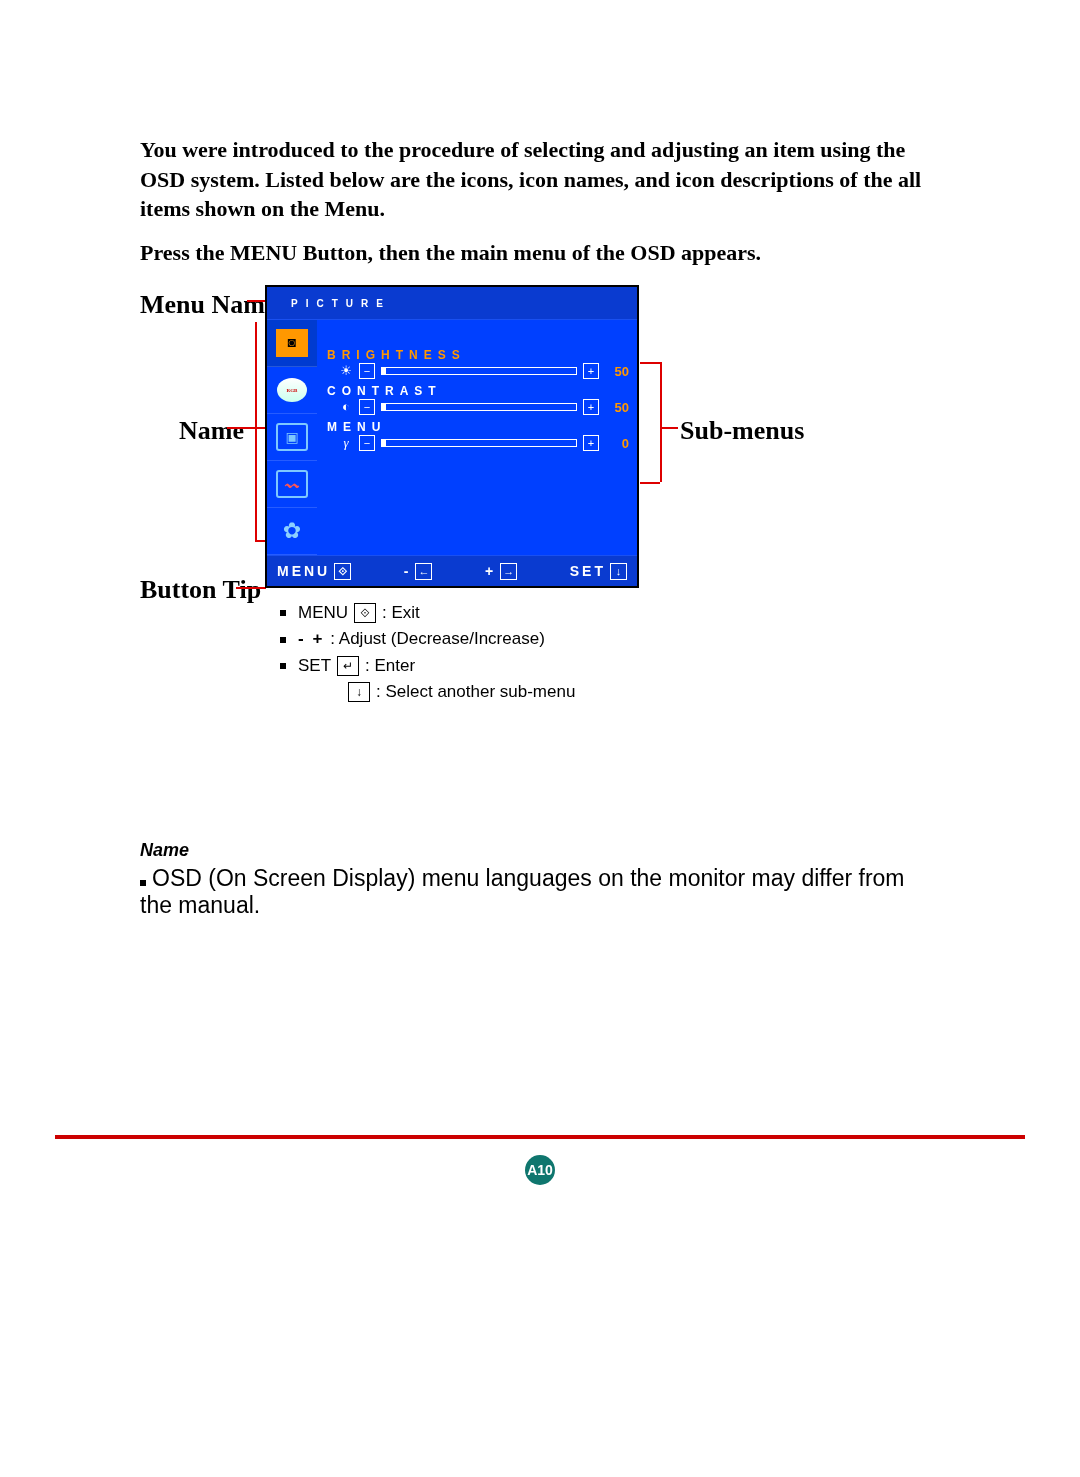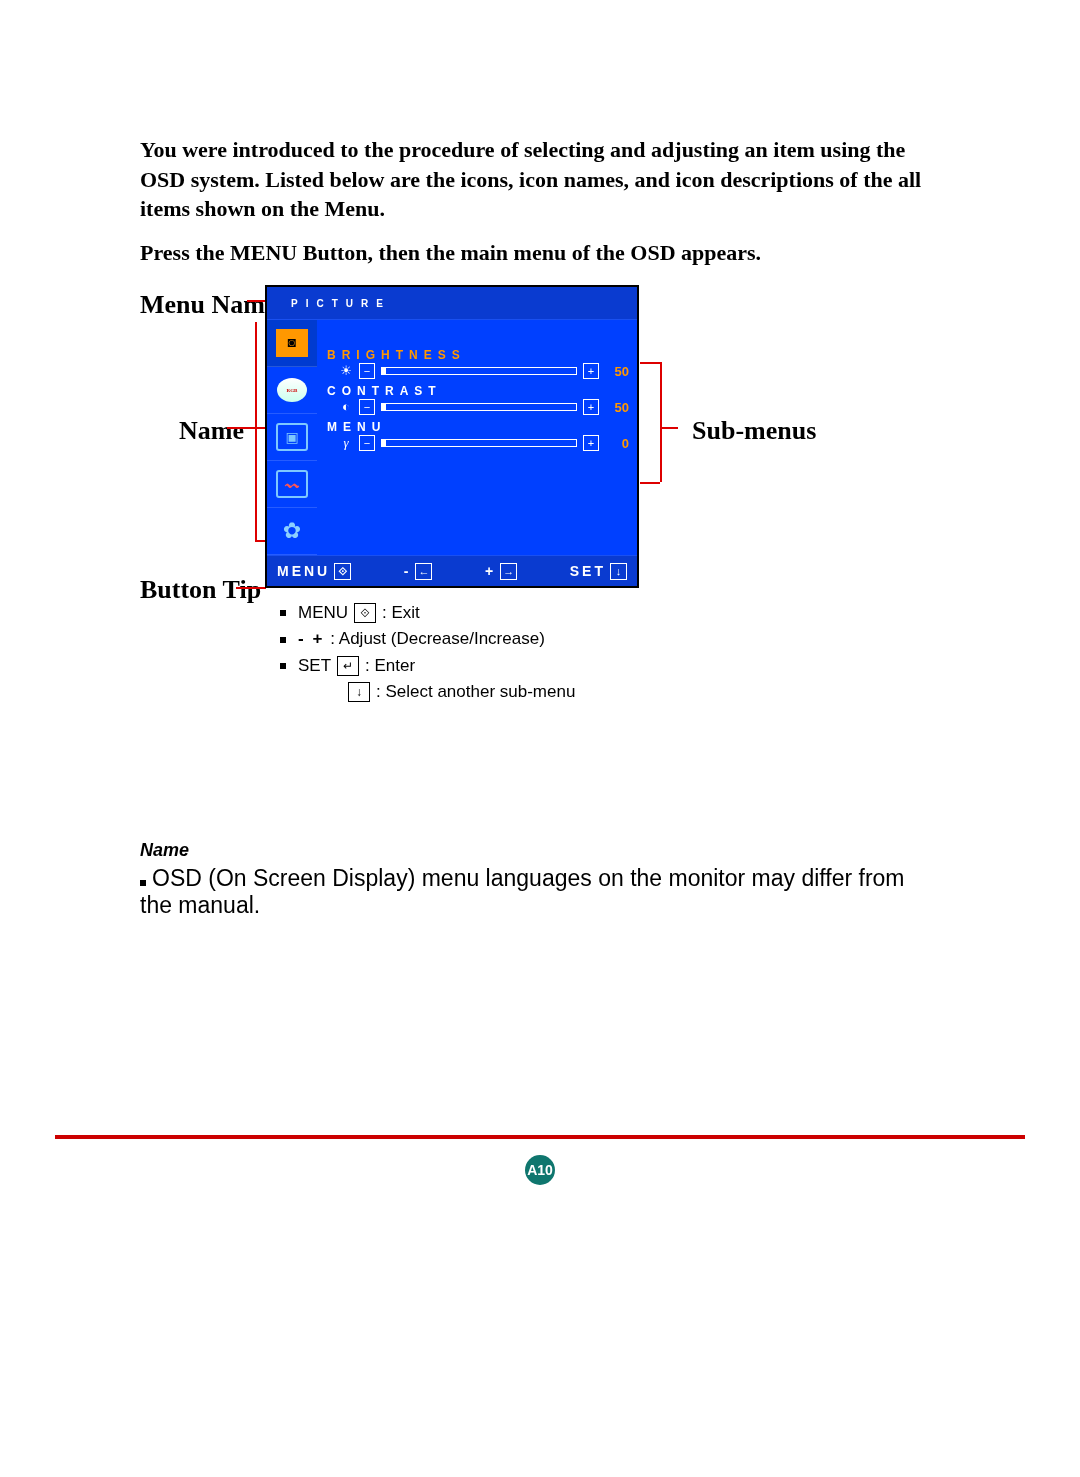--- a/index.html
+++ b/index.html
@@ -4,21 +4,21 @@
 <style>
   body { margin:0; padding:0; background:#fff; font-family:"Times New Roman",serif; }
   .page { width:1080px; height:1477px; position:relative; background:#fff; }
   .black-bar { position:absolute; left:55px; top:55px; width:970px; height:55px; background:#000; display:flex; align-items:center; }
   .title { color:#fff; font-size:28px; font-family:Arial,Helvetica,sans-serif; font-weight:400; padding-left:55px; }
   .intro { position:absolute; left:140px; top:135px; width:800px; font-size:22px; font-weight:bold; line-height:1.35; }
   .press { position:absolute; left:140px; top:240px; width:800px; font-size:22px; font-weight:bold; }
   .label { position:absolute; font-size:26px; font-weight:bold; }
   .label-menuname { left:140px; top:290px; }
   .label-icons { left:179px; top:416px; }
-  .label-submenus { left:680px; top:416px;margin-left:12px; }
+  .label-submenus { left:680px; top:416px; }
   .label-buttontip { left:140px; top:575px; }
 
   
   .osd { position:absolute; left:265px; top:285px; width:370px; border:2px solid #000; }
   .osd-header { background:#0a3bd0; color:#fff; height:32px; display:flex; align-items:center; padding-left:24px; font-family:Arial,sans-serif; font-weight:bold; letter-spacing:8px; font-size:10px; border-bottom:1px solid #1a50f0;}
   .osd-body { display:flex; background:#0040ff; }
   .icon-col { width:50px; display:flex; flex-direction:column; }
   .icon-cell { width:50px; height:46px; display:flex; align-items:center; justify-content:center; border-bottom:1px solid rgba(255,255,255,.15); }
   .icon-cell.sel { background:#003bd0; }
   .icon-box { width:28px; height:24px; display:flex;align-items:center;justify-content:center; font-size:14px;}

